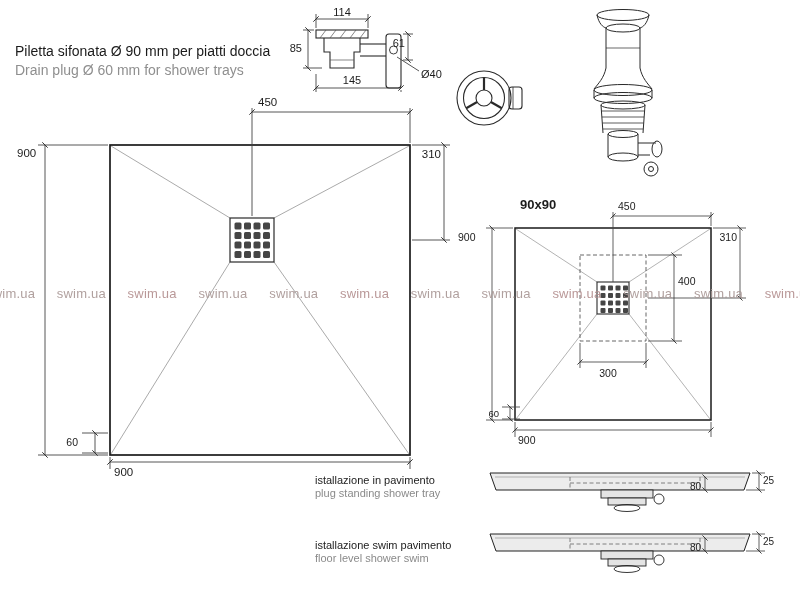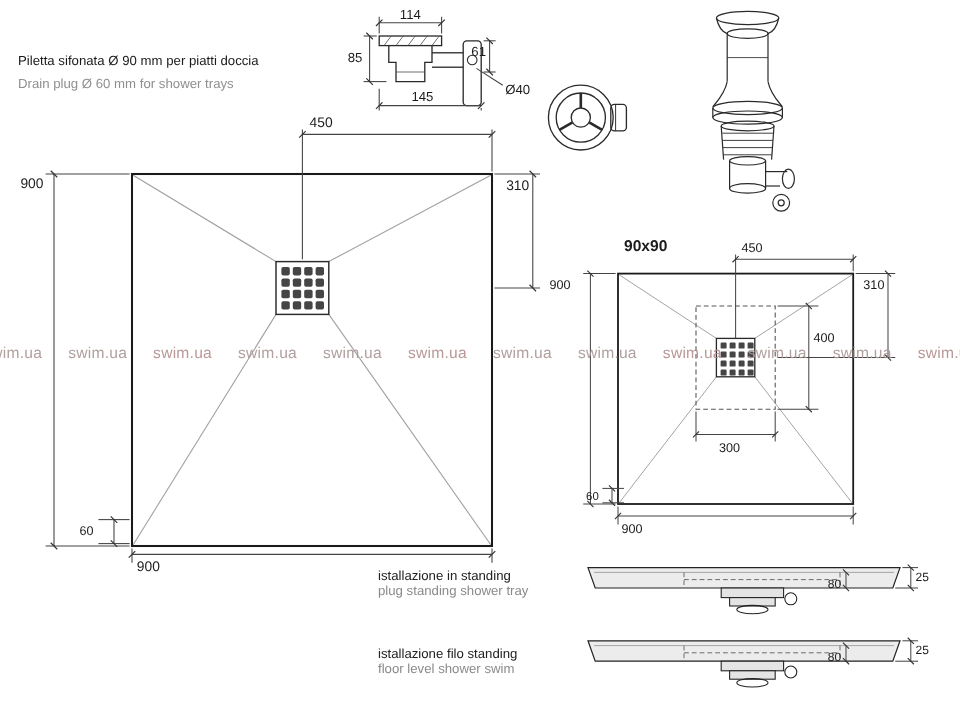--- a/index.html
+++ b/index.html
@@ -1,19 +1,19 @@
 <!DOCTYPE html>
 <html><head>
 <meta charset="utf-8">
 <style>
   *{margin:0;padding:0;box-sizing:border-box}
   html,body{width:800px;height:590px}
   body{background:#fff;position:relative;overflow:hidden;font-family:"Liberation Sans",sans-serif}
   .abs{position:absolute}
-  .title{left:15px;top:42px;font-size:11px;line-height:19px}
+  .title{left:15px;top:42px;font-size:14px;line-height:19px}
   .title .it{color:#1a1a1a}
   .title .en{color:#8f8f8f}
   .sec-label{font-size:11px;line-height:13px}
   .sec-label .it{color:#222}
   .sec-label .en{color:#8a8a8a}
   #sec1-label{left:315px;top:474px}
   #sec2-label{left:315px;top:539px}
   .watermark-row{left:-14px;top:286px;width:828px;display:flex;justify-content:space-between;z-index:5}
   .watermark-row span{font-size:13px;color:#a89694;opacity:.9;letter-spacing:.2px}
   .watermark-row span:nth-child(3n){color:#b28d8d}
@@ -264,25 +264,25 @@
       <line x1="746" y1="551" x2="765" y2="551"></line>
       <line x1="759" y1="534" x2="759" y2="551" marker-start="url(#tick)" marker-end="url(#tick)"></line>
       <line x1="705" y1="538" x2="705" y2="551" marker-start="url(#tick)" marker-end="url(#tick)"></line>
     </g>
     <text x="763" y="545" font-size="10">25</text>
     <text x="701" y="551" font-size="10" text-anchor="end">80</text>
   </g>
 </svg>
 
 <div class="abs sec-label" id="sec1-label">
-  <div class="it">istallazione in standing</div>
+  <div class="it">istallazione in pavimento</div>
   <div class="en">plug standing shower tray</div>
 </div>
 <div class="abs sec-label" id="sec2-label">
-  <div class="it">istallazione filo standing</div>
+  <div class="it">istallazione swim pavimento</div>
   <div class="en">floor level shower swim</div>
 </div>
 
 <div class="abs watermark-row">
   <span>swim.ua</span>
   <span>swim.ua</span>
   <span>swim.ua</span>
   <span>swim.ua</span>
   <span>swim.ua</span>
   <span>swim.ua</span>

